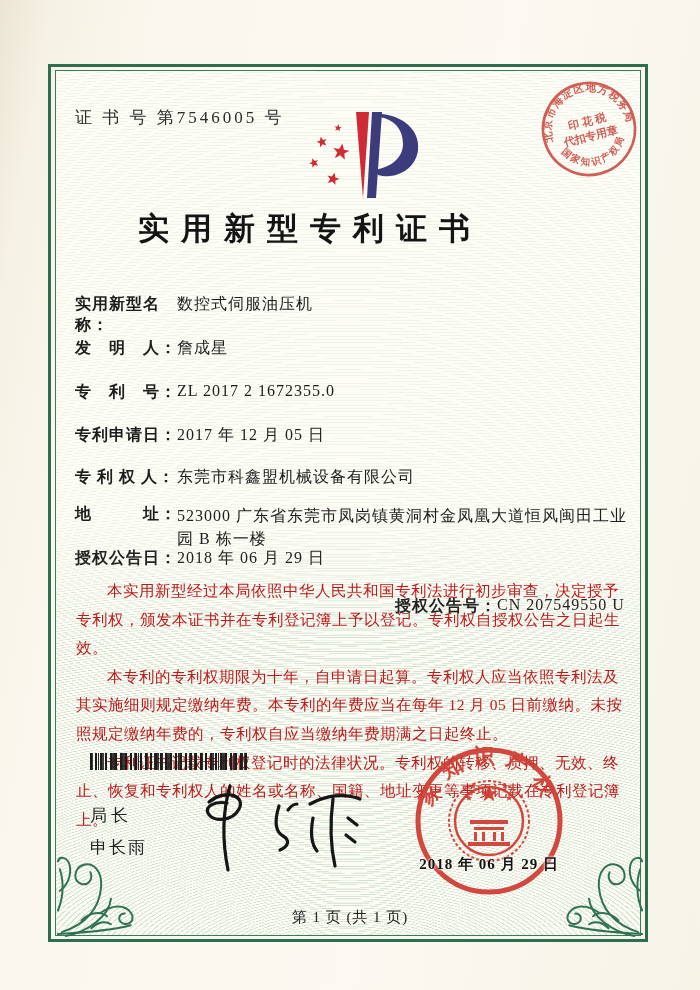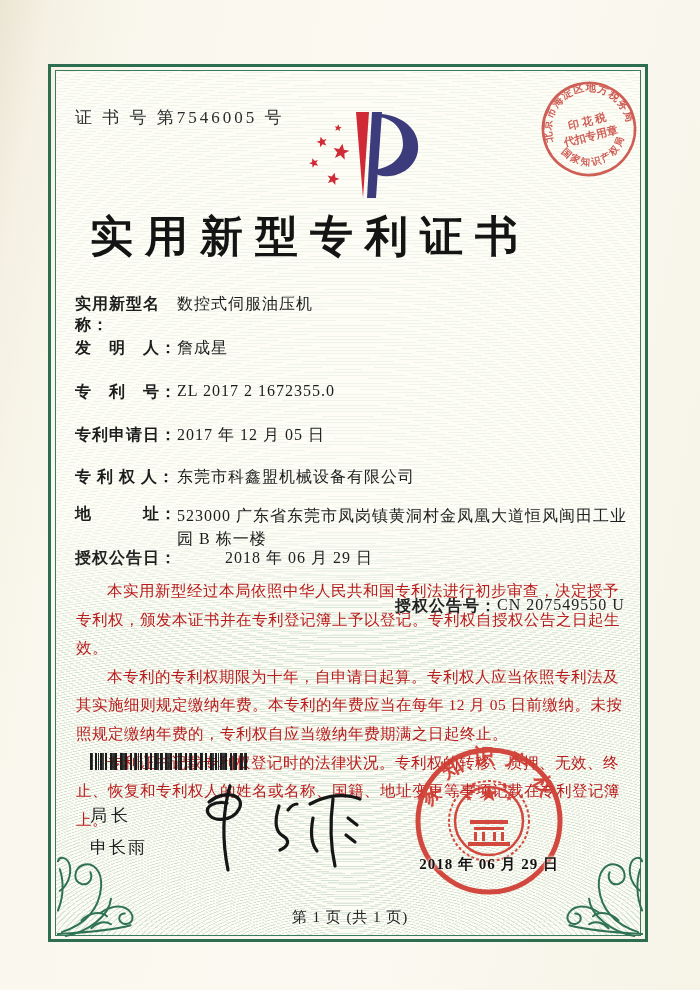--- a/index.html
+++ b/index.html
@@ -27,30 +27,30 @@
     mask-image:linear-gradient(to top,#000 70%,transparent); }
 
   .flourish { position:absolute; width:118px; height:118px; }
   .flourish.bl { left:52px; top:822px; }
   .flourish.br { right:52px; top:822px; transform:scaleX(-1); }
 
   
   .cert-no { position:absolute; left:75px; top:106px; font-size:17px; letter-spacing:3px; color:#2c2c2c; }
   .logo { position:absolute; left:270px; top:108px; width:160px; height:96px; }
   .title { position:absolute; left:0; top:208px; width:620px; text-align:center;
-    font-size:43px; font-weight:600; letter-spacing:12px; color:#141414; }
+    font-size:31px; font-weight:600; letter-spacing:12px; color:#141414; }
 
   
   .row { position:absolute; left:75px; display:flex; font-size:16px; letter-spacing:1px; }
   .row .lbl { width:102px; flex:0 0 102px; font-weight:600; color:#1d1d1d; }
   .row .val { color:#1d1d1d; }
   .r1{top:294px}.r2{top:338px}.r3{top:382px}.r4{top:425px}.r5{top:467px}
   .r6{top:504px}
   .r6 .val { width:460px; line-height:23px; }
-  .grant-row { position:absolute; left:75px; top:548px; width:560px; font-size:16px; letter-spacing:1px; display:flex;gap:48px; }
+  .grant-row { position:absolute; left:75px; top:548px; width:560px; font-size:16px; letter-spacing:1px; display:flex; }
   .grant-row .g2 { position:absolute; left:320px; top:0; display:flex;margin-top:48px; }
   .grant-row .lbl { font-weight:600; }
 
   
   .body-text { position:absolute; left:76px; top:577px; width:550px;
     font-size:15.5px; line-height:28.6px; letter-spacing:0.5px; color:#b91c1c; }
   .body-text p { text-indent:2em; }
 
   
   .barcode { position:absolute; left:90px; top:753px; width:160px; height:17px;

